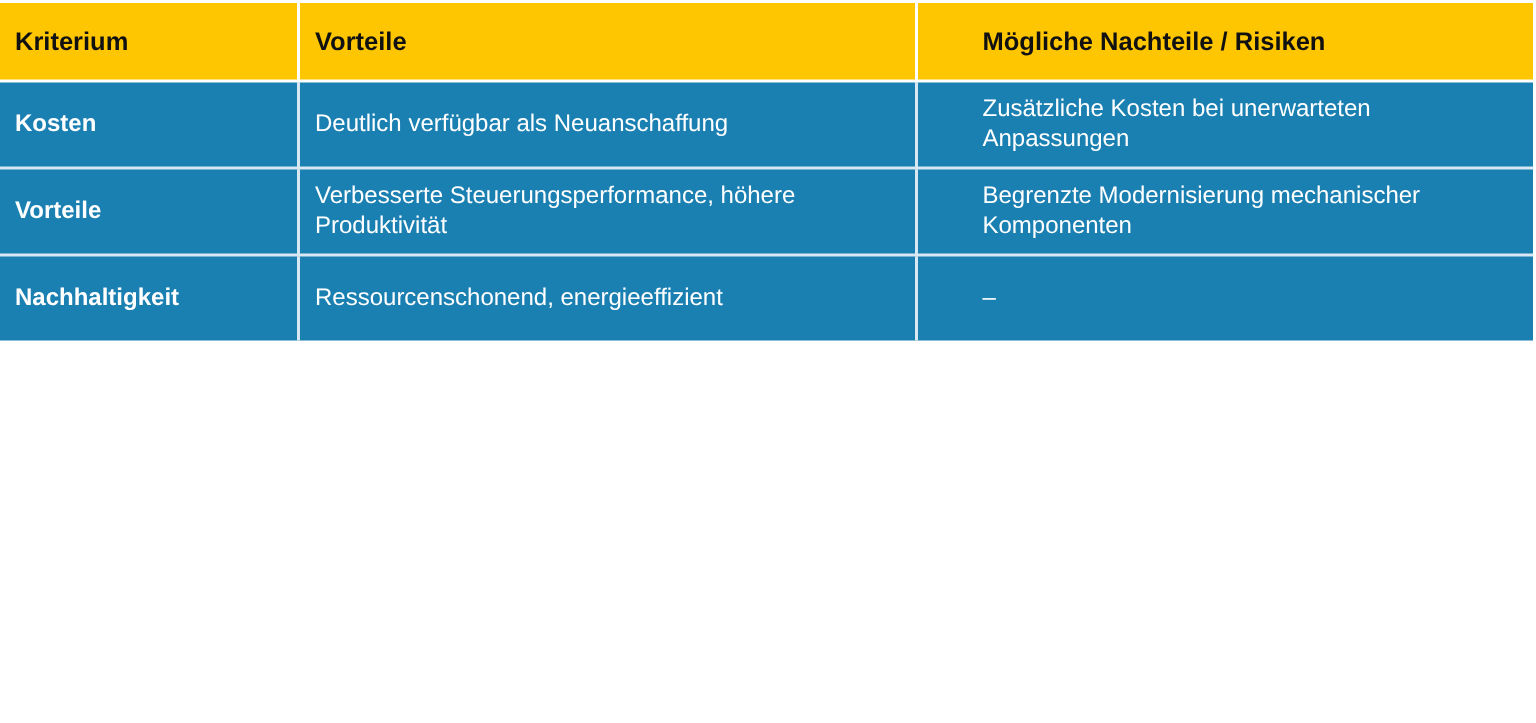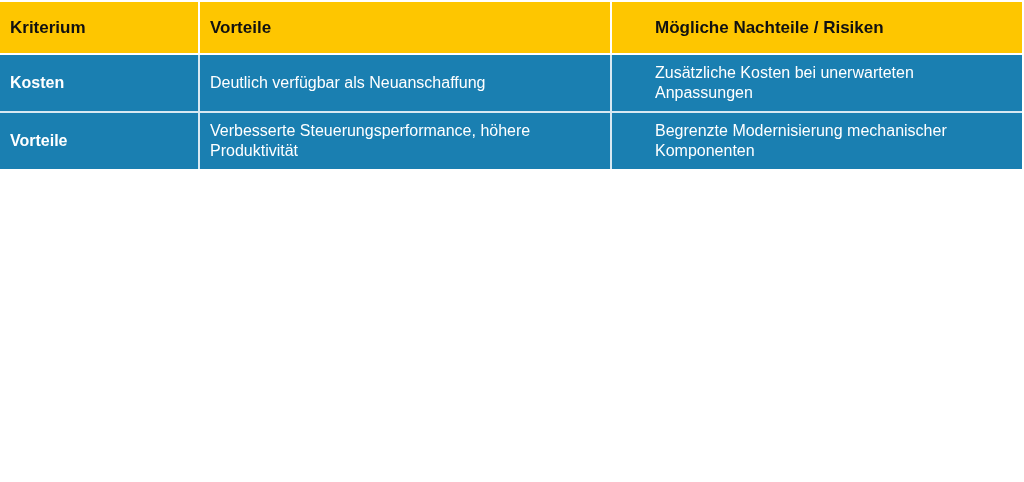--- a/index.html
+++ b/index.html
@@ -59,14 +59,19 @@
     <tr>
       <td>Kosten</td>
       <td>Deutlich verfügbar als Neuanschaffung</td>
       <td>Zusätzliche Kosten bei unerwarteten Anpassungen</td>
     </tr>
     <tr>
       <td>Vorteile</td>
       <td>Verbesserte Steuerungsperformance, höhere Produktivität</td>
       <td>Begrenzte Modernisierung mechanischer Komponenten</td>
     </tr>
+    <tr>
+      <td>Nachhaltigkeit</td>
+      <td>Ressourcenschonend, energieeffizient</td>
+      <td>–</td>
+    </tr>
   </tbody>
 </table>
 
 </body></html>

